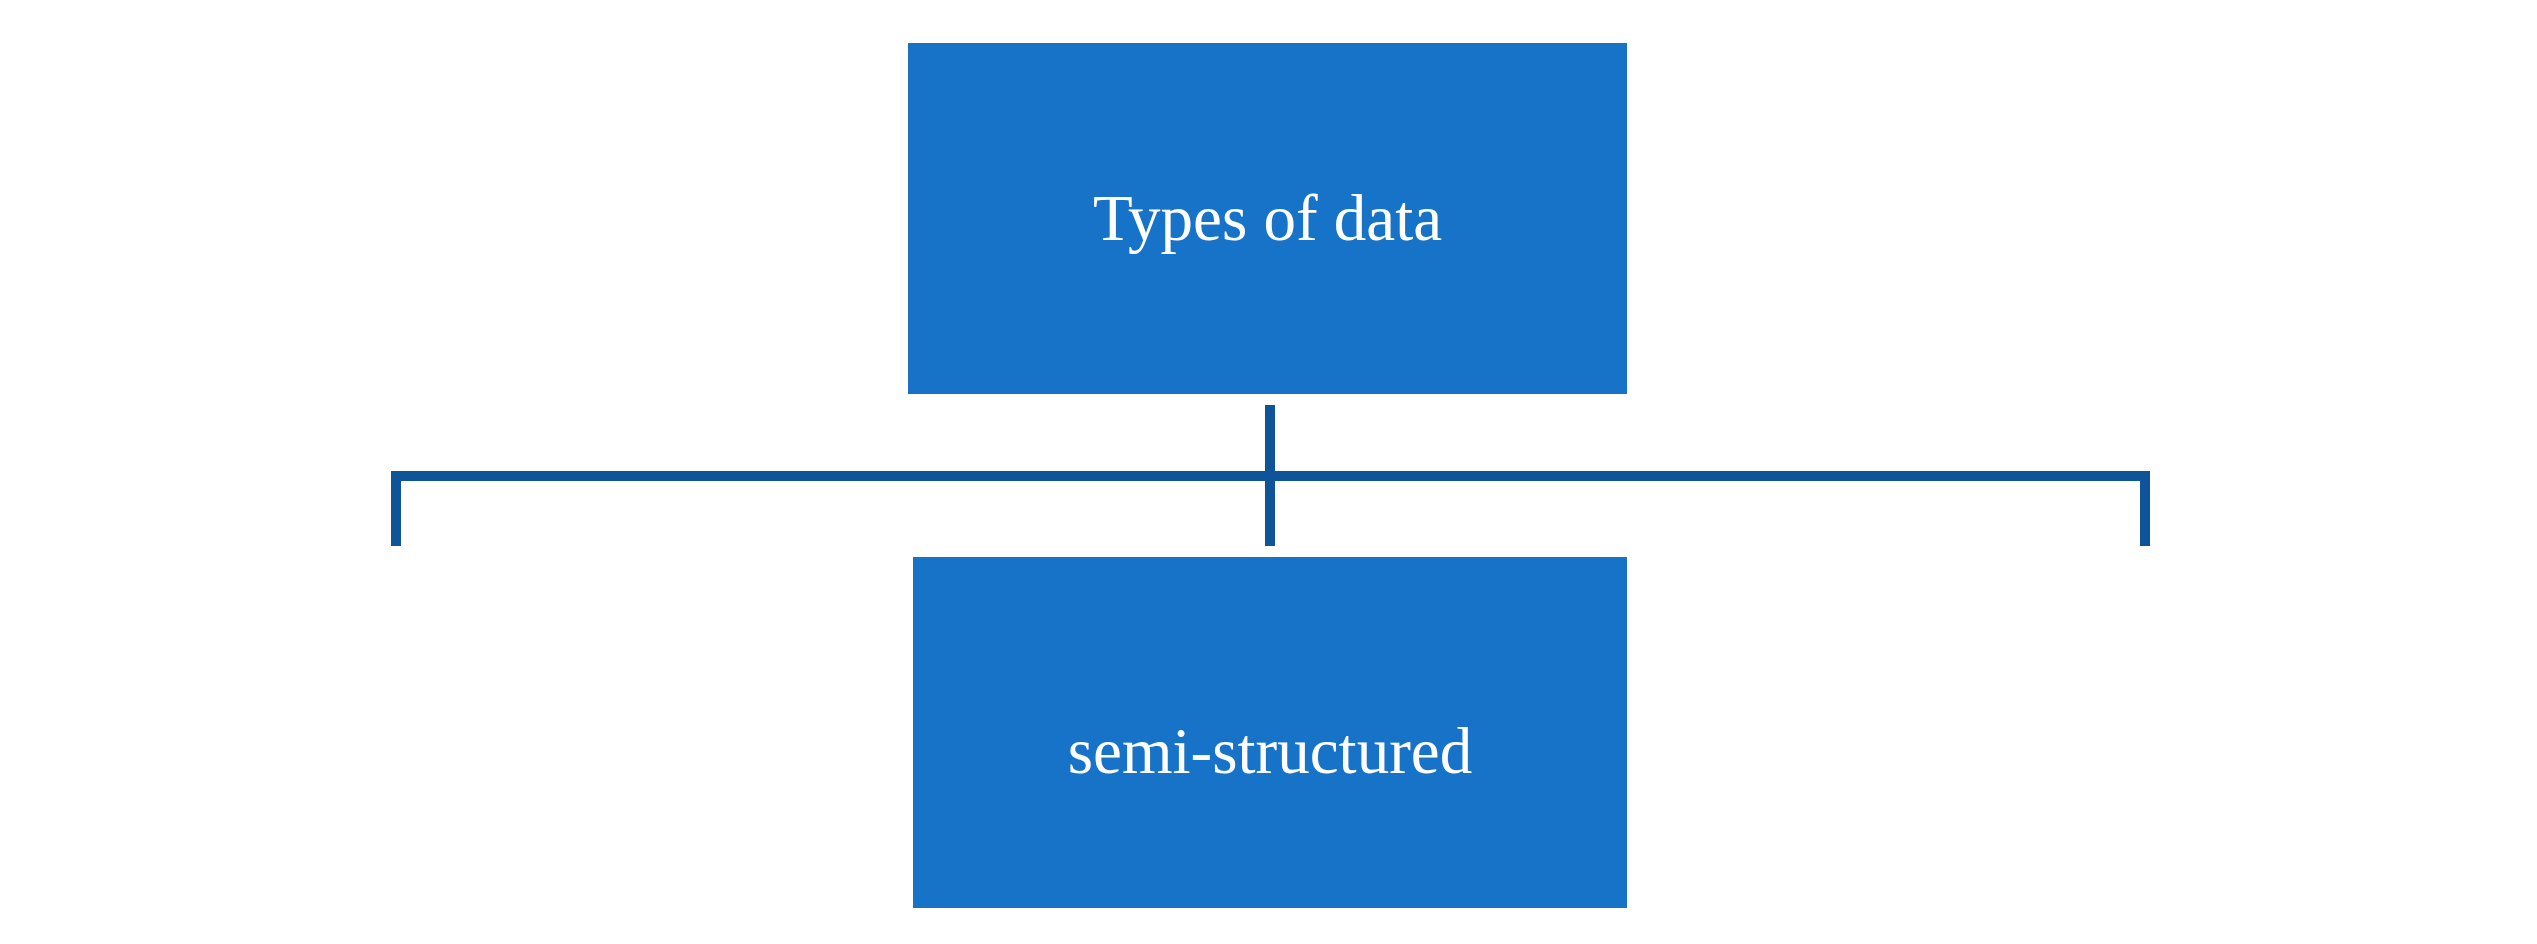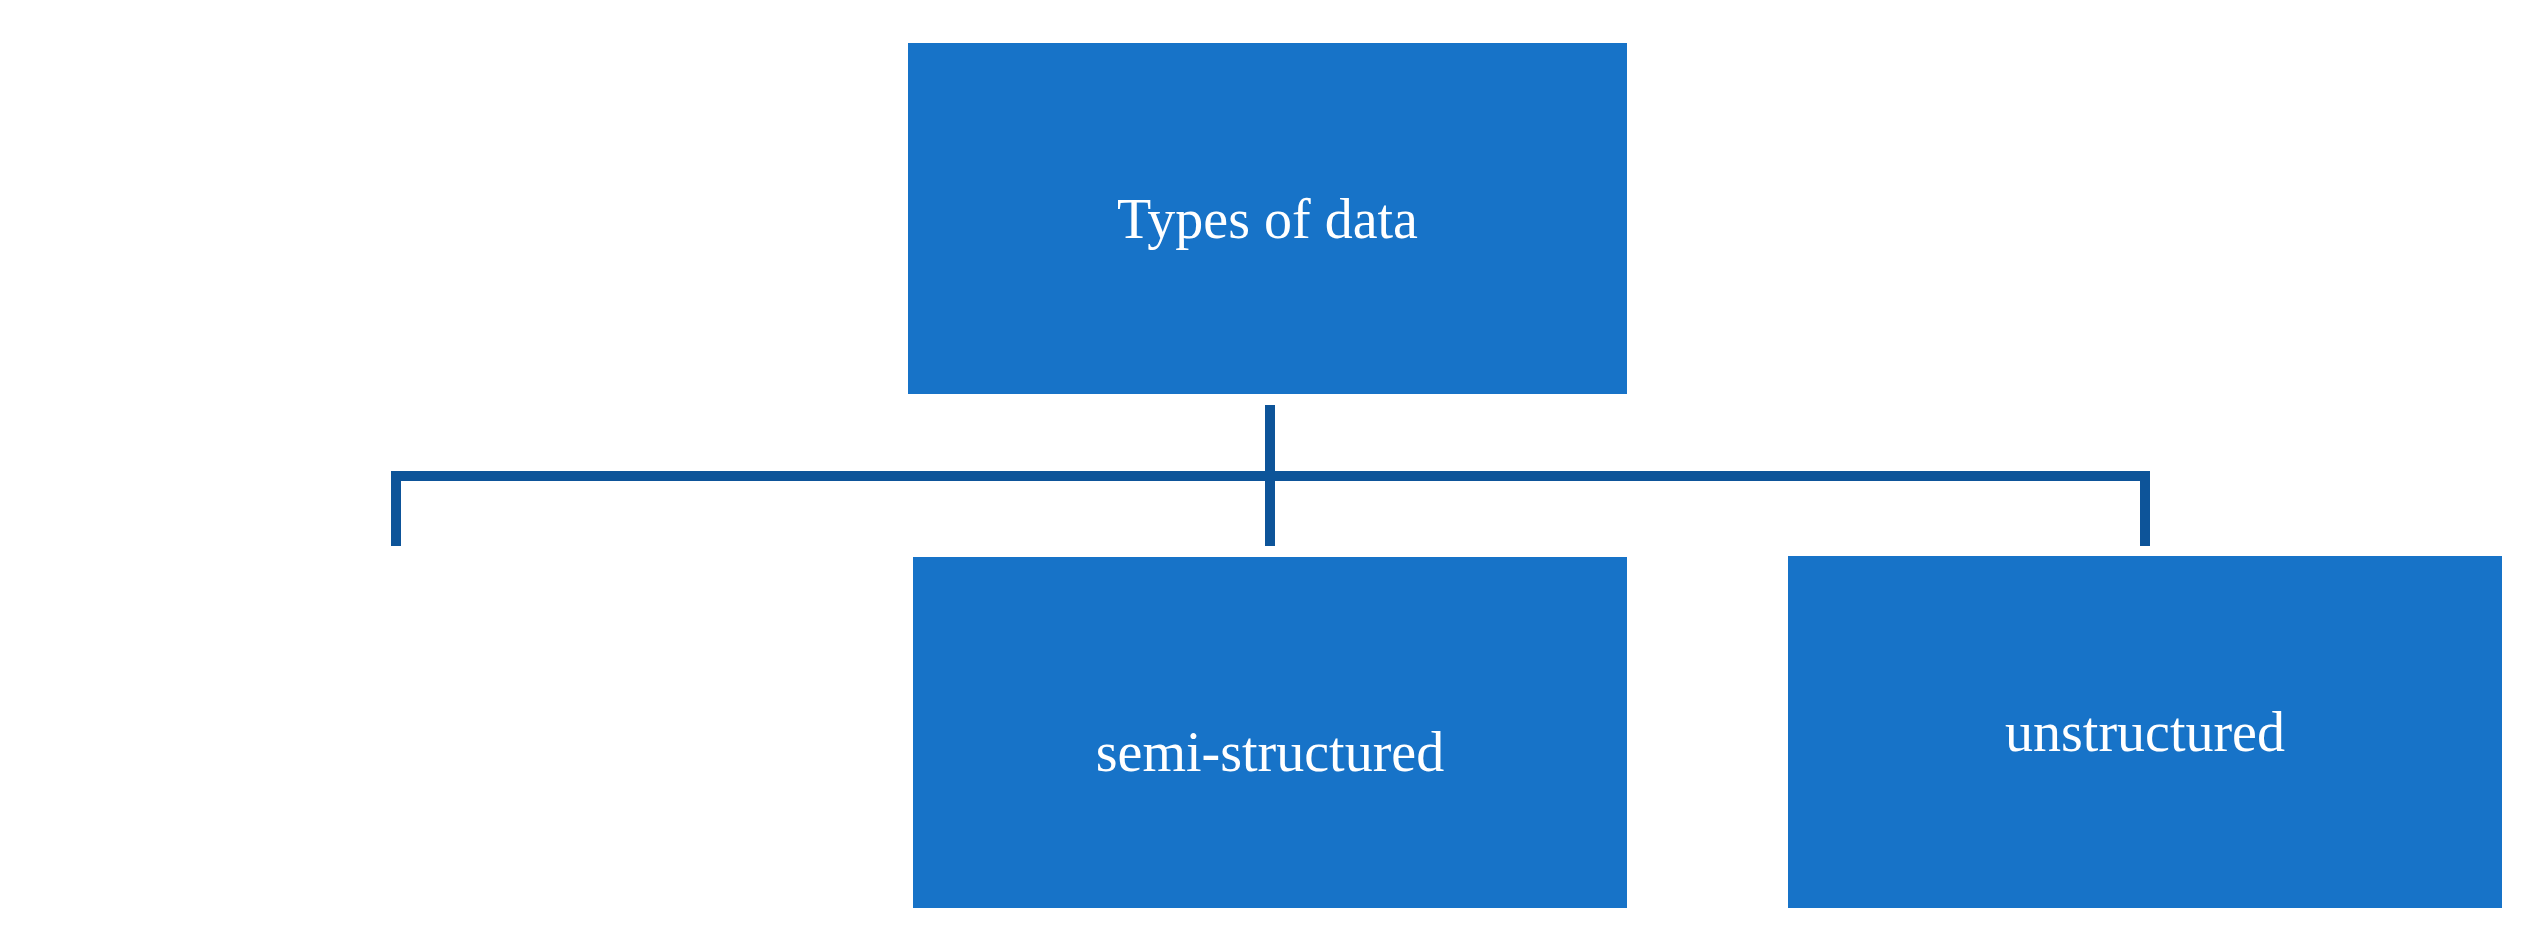--- a/index.html
+++ b/index.html
@@ -18,21 +18,21 @@
     overflow: hidden;
     font-family: "Liberation Serif", "DejaVu Serif", serif;
   }
   .node {
     position: absolute;
     background: var(--box-fill);
     color: var(--text);
     display: flex;
     align-items: center;
     justify-content: center;
-    font-size: 56px;
+    font-size: 65px;
     line-height: 1;
     text-align: center;
   }
   .node-root   { left: 908px;  top: 43px;  width: 719px; height: 351px; }
   .node-child1 { left: 38px;   top: 557px; width: 714px; height: 351px; }
   .node-child2 { left: 913px;  top: 557px; width: 714px; height: 351px; }
   .node-child3 { left: 1788px; top: 556px; width: 714px; height: 352px; }
   
   .node-child2 .label { transform: translateY(19px); }
 
@@ -59,17 +59,14 @@
 
   <div class="node node-root">
     <span class="label">Types of data</span>
   </div>
 
 
   <div class="node node-child2">
     <span class="label">semi-structured</span>
   </div>
 
-  <div class="node node-child3">
-    <span class="label">unstructured</span>
-  </div>
 
 </div>
 
 </body></html>

